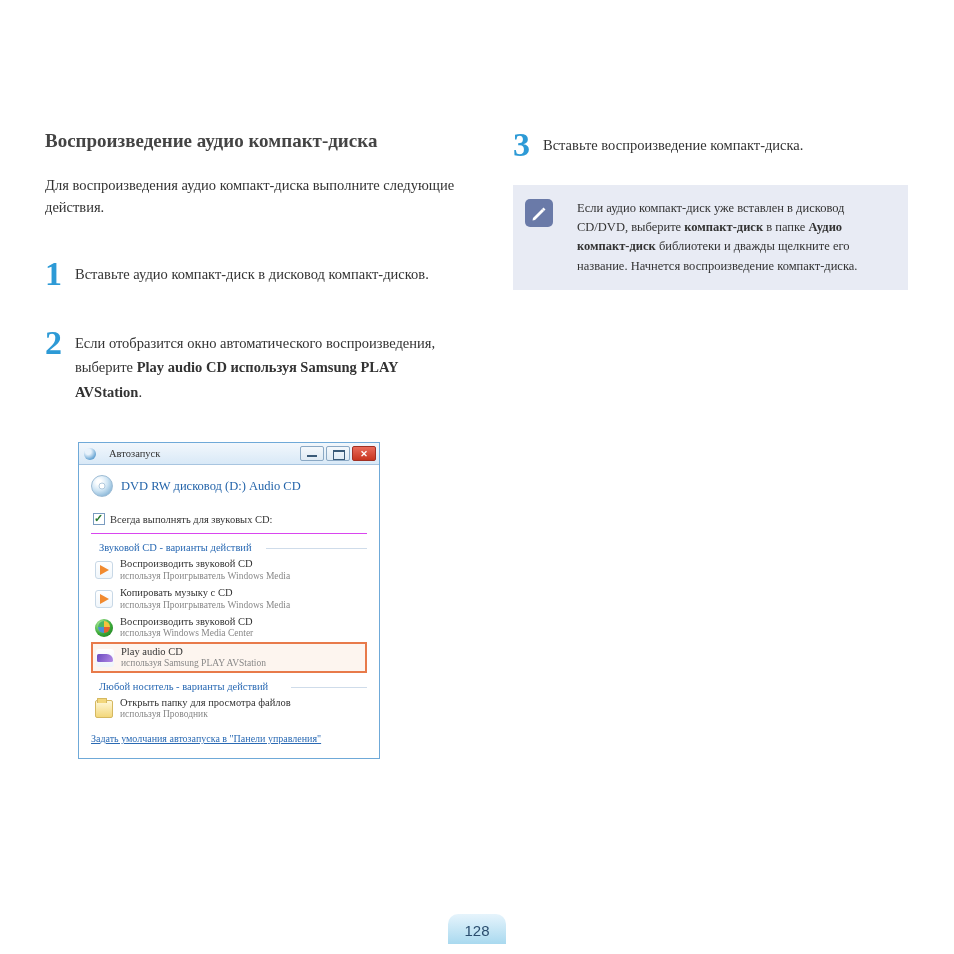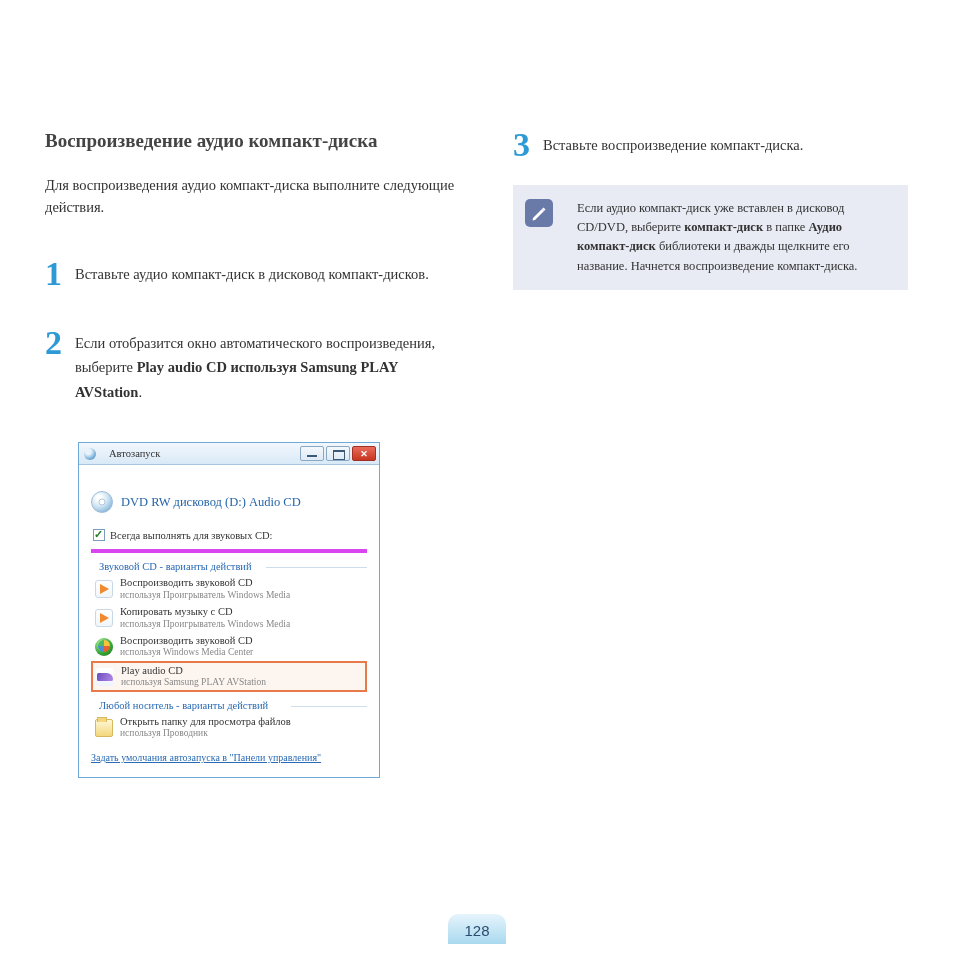--- a/index.html
+++ b/index.html
@@ -93,32 +93,32 @@
     position: relative;
   }
   .win-btn.close {
     background: linear-gradient(#e86b5a,#c8351f);
     border-color:#a03024;
   }
   .win-btn.min::after{content:'';position:absolute;left:6px;right:6px;bottom:3px;height:2px;background:#3a5a78;}
   .win-btn.max::after{content:'';position:absolute;left:6px;top:3px;width:10px;height:7px;border:1.5px solid #3a5a78;border-top-width:2.5px;}
   .win-btn.close::after{content:'✕';position:absolute;inset:0;display:flex;align-items:center;justify-content:center;color:#fff;font-size:9px;font-weight:bold;}
 
-  .ap-body { padding: 26px 12px 10px 12px;}
+  .ap-body { padding: 10px 12px 10px 12px;}
   .drive-row { display:flex; align-items:center; gap:8px; padding-bottom:14px;}
   .disc-big {
     width: 22px; height:22px; border-radius:50%;
     background: radial-gradient(circle at 35% 30%, #fff 12%, #cfe5f4 45%, #8ab7d8 80%);
     border:1px solid #9dbcd5;
     position:relative;
   }
   .disc-big::after{content:'';position:absolute;left:50%;top:50%;width:5px;height:5px;border-radius:50%;background:#fff;border:1px solid #b0c8dc;transform:translate(-50%,-50%);}
   .drive-label { color:#2565aa; font-size:12.5px;}
 
-  .checkbox-row { display:flex; align-items:center; gap:5px; padding:2px 0 8px 2px; border-bottom:4px solid #d946ef;}
+  .checkbox-row { display:flex; align-items:center; gap:5px; padding:2px 0 8px 2px; border-bottom:1px solid #d946ef;}
   .chk {
     width:12px;height:12px;border:1px solid #7a9cc0;background:#fff;position:relative;
   }
   .chk::after{content:'✓';position:absolute;left:0;top:-2px;font-size:11px;color:#2a7a30;font-weight:bold;}
   .chk-label{font-size:10.5px;color:#333;}
 
   .group-label { color:#2a6ab4; font-size:10.5px; padding:8px 0 2px 8px; position:relative;}
   .group-label::after{ content:'';position:absolute;left:175px;right:0;top:50%;height:1px;background:#cfdcea; margin-top:3px;}
   .group-label.second::after{left:200px;}
 

